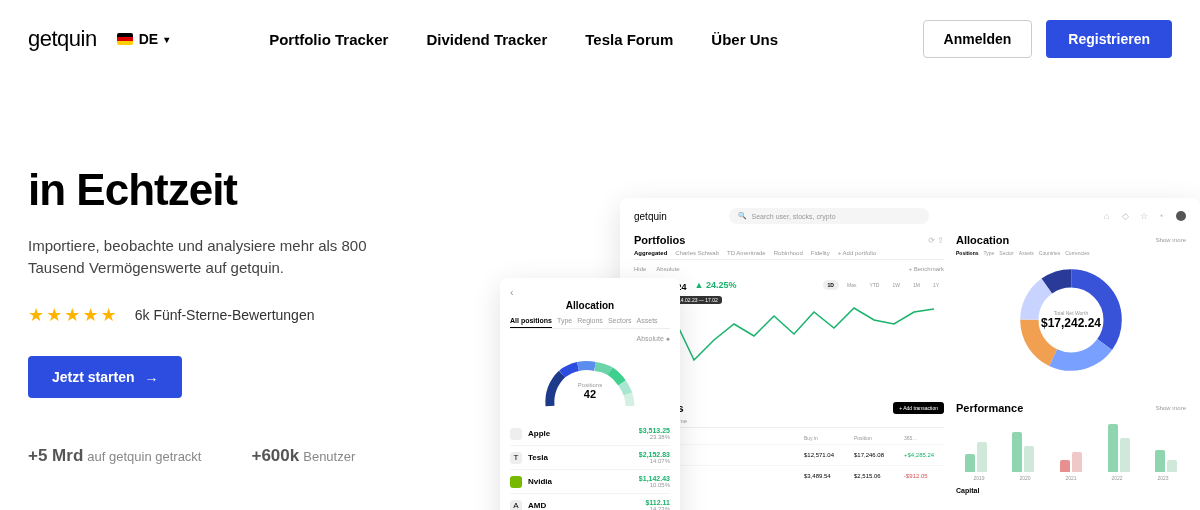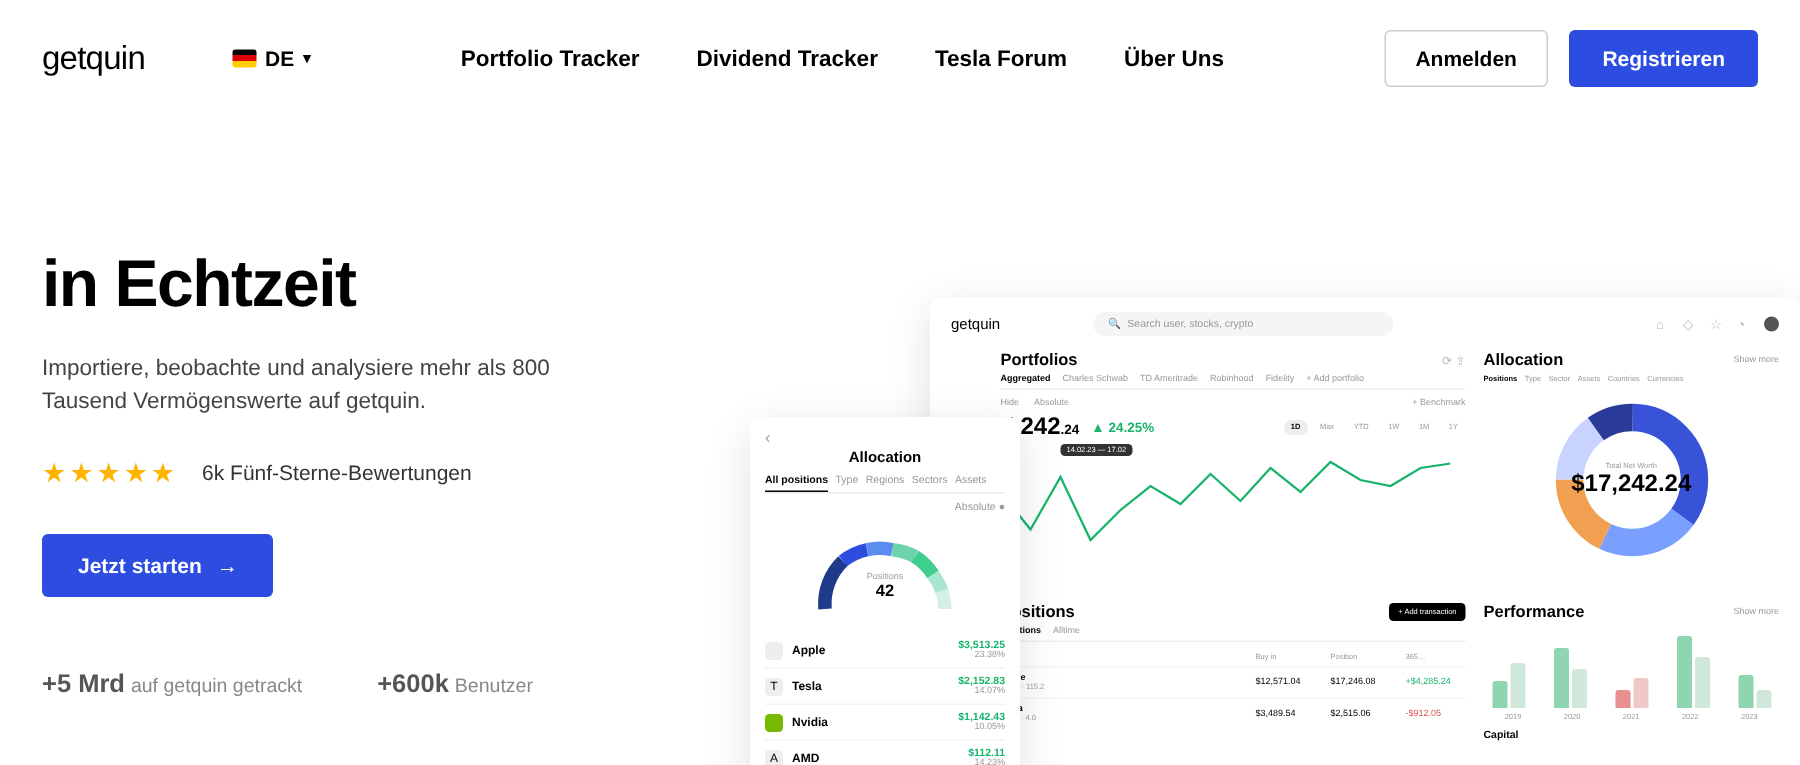--- a/index.html
+++ b/index.html
@@ -1,21 +1,21 @@
 <!DOCTYPE html>
 <html><head>
 <meta charset="utf-8">
 <style>
 * { margin: 0; padding: 0; box-sizing: border-box; }
 body { font-family: -apple-system, BlinkMacSystemFont, "Segoe UI", Helvetica, Arial, sans-serif; background: #fff; color: #000; width: 1200px; height: 510px; overflow: hidden; position: relative; }
 
 
 .header { display: flex; align-items: center; padding: 20px 28px; gap: 20px; }
 .logo { font-size: 22px; font-weight: 500; letter-spacing: -0.5px; }
-.locale { display: flex; align-items: center; gap: 6px; font-size: 14px; font-weight: 600; cursor: pointer; margin-left: 38px; }
+.locale { display: flex; align-items: center; gap: 6px; font-size: 14px; font-weight: 600; cursor: pointer; }
 .flag { width: 16px; height: 12px; background: linear-gradient(to bottom, #000 33%, #dd0000 33%, #dd0000 66%, #ffce00 66%); border-radius: 2px; display: inline-block; }
 .chev { font-size: 10px; }
 .nav { display: flex; gap: 38px; margin-left: 80px; }
 .nav-item { font-size: 15px; font-weight: 600; cursor: pointer; position: relative; }
 .badge-dot { position: absolute; top: -10px; right: -8px; width: 28px; height: 14px; background: #3b5cff; border-radius: 7px; opacity: 0.4; filter: blur(2px); }
 .header-actions { margin-left: auto; display: flex; gap: 14px; }
 .btn-outline { border: 1px solid #ccc; background: #fff; padding: 10px 20px; font-size: 14px; font-weight: 600; border-radius: 4px; cursor: pointer; }
 .btn-primary { background: #2d4ce0; color: #fff; border: none; padding: 10px 22px; font-size: 14px; font-weight: 600; border-radius: 4px; cursor: pointer; }
 
 
@@ -58,21 +58,21 @@
 
 
 .main-card { left: 120px; top: 0; width: 580px; height: 360px; z-index: 1; padding: 10px 14px; }
 .main-top { display: flex; align-items: center; gap: 12px; margin-bottom: 10px; }
 .main-logo { font-size: 10px; font-weight: 500; }
 .search { flex: 1; max-width: 200px; background: #f5f5f5; border-radius: 12px; padding: 4px 10px; display: flex; align-items: center; gap: 4px; font-size: 7px; color: #999; margin-left: 50px; }
 .top-icons { margin-left: auto; display: flex; gap: 8px; align-items: center; }
 .top-icons span { width: 10px; height: 10px; color: #bbb; font-size: 9px; }
 .avatar { width: 14px; height: 14px; border-radius: 50%; background: #555; }
 
-.main-grid { display: grid; grid-template-columns: 310px 1fr; gap: 12px; margin-left: 33px; }
+.main-grid { display: grid; grid-template-columns: 310px 1fr; gap: 12px; }
 .panel { }
 .panel-head { display: flex; align-items: center; justify-content: space-between; margin-bottom: 4px; }
 .panel-title { font-size: 11px; font-weight: 700; }
 .panel-more { font-size: 6px; color: #999; }
 .port-tabs { display: flex; gap: 8px; font-size: 6px; color: #999; border-bottom: 1px solid #eee; padding-bottom: 3px; margin-bottom: 6px; }
 .port-tabs .active { color: #000; font-weight: 700; }
 .port-sub { display: flex; gap: 10px; font-size: 6px; color: #999; margin-bottom: 4px; }
 .port-value { font-size: 16px; font-weight: 700; display: inline-block; }
 .port-value .cents { font-size: 9px; }
 .port-change { color: #18b36b; font-size: 9px; font-weight: 600; margin-left: 8px; }
@@ -81,21 +81,21 @@
 .pill.active { background: #eee; color: #000; font-weight: 600; }
 .port-row { display: flex; align-items: center; }
 .bench { font-size: 6px; color: #999; text-align: right; }
 .linechart { height: 90px; margin-top: 4px; }
 .date-lbl { font-size: 5px; background: #333; color: #fff; padding: 1px 4px; border-radius: 3px; position: absolute; }
 
 
 .donut-wrap { display: flex; align-items: center; justify-content: center; height: 120px; position: relative; }
 .donut-center { position: absolute; text-align: center; }
 .donut-center .lbl { font-size: 5px; color: #999; }
-.donut-center .val { font-size: 16px; font-weight: 700; }
+.donut-center .val { font-size: 12px; font-weight: 700; }
 .alloc-panel-tabs { display: flex; gap: 5px; font-size: 5px; color: #999; margin-bottom: 4px; }
 .alloc-panel-tabs .active { color: #000; font-weight: 700; }
 
 
 .positions-panel { grid-column: 1; }
 .pos-tabs { display: flex; gap: 8px; font-size: 6px; color: #999; border-bottom: 1px solid #eee; padding-bottom: 3px; margin: 4px 0; }
 .pos-tabs .active { color: #000; font-weight: 700; }
 .add-pos { background: #000; color: #fff; font-size: 5px; padding: 3px 6px; border-radius: 3px; margin-left: auto; }
 .tbl-head { display: grid; grid-template-columns: 1fr 50px 50px 40px; font-size: 5px; color: #999; padding: 3px 0; }
 .tbl-row { display: grid; grid-template-columns: 1fr 50px 50px 40px; font-size: 6px; padding: 4px 0; border-top: 1px solid #f5f5f5; align-items: center; }

